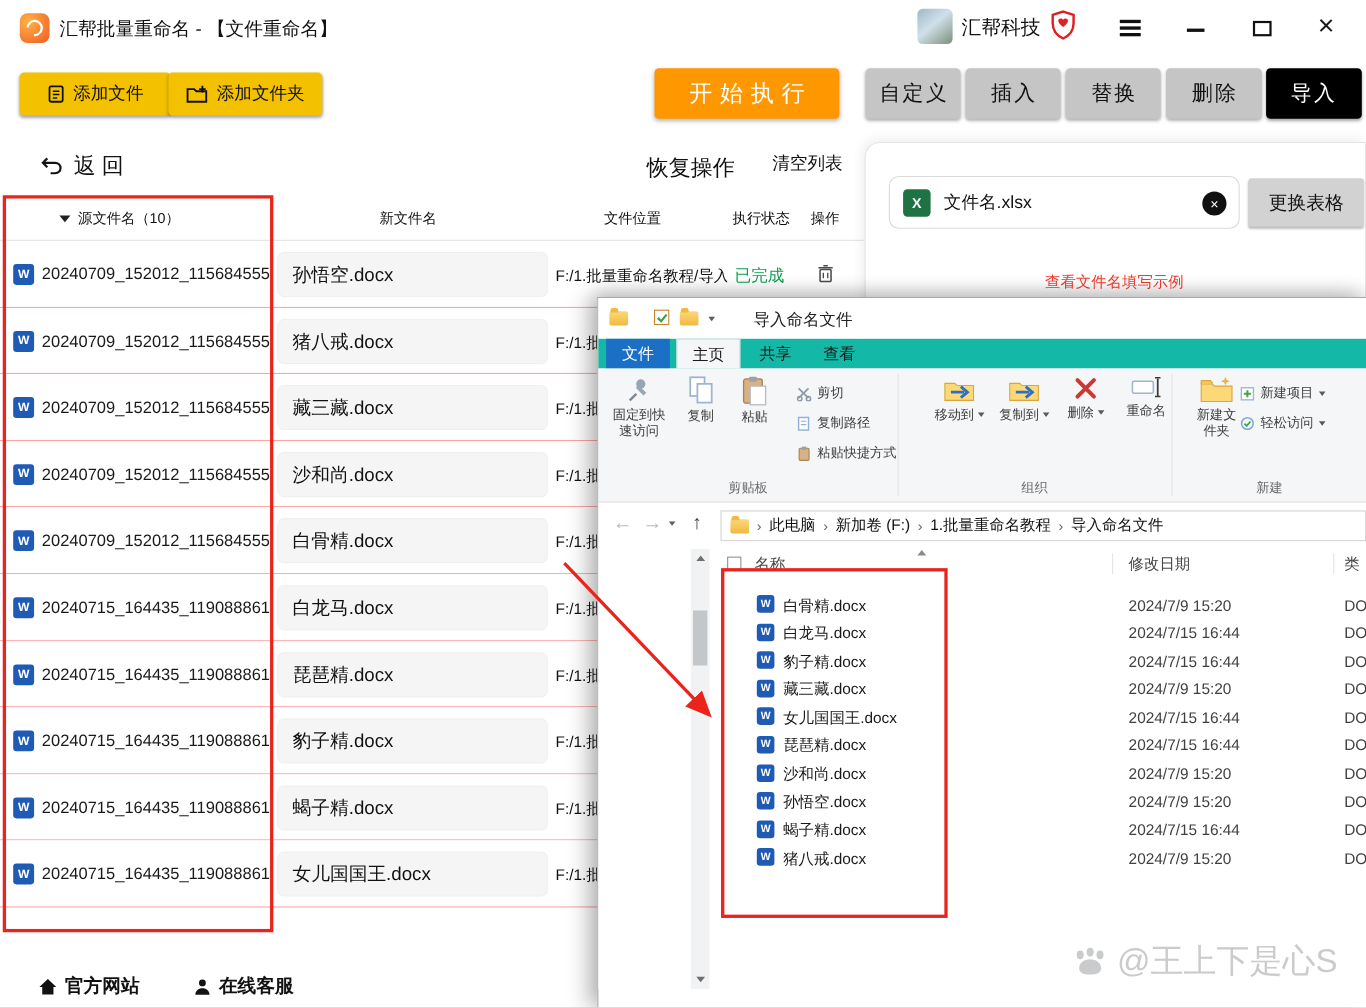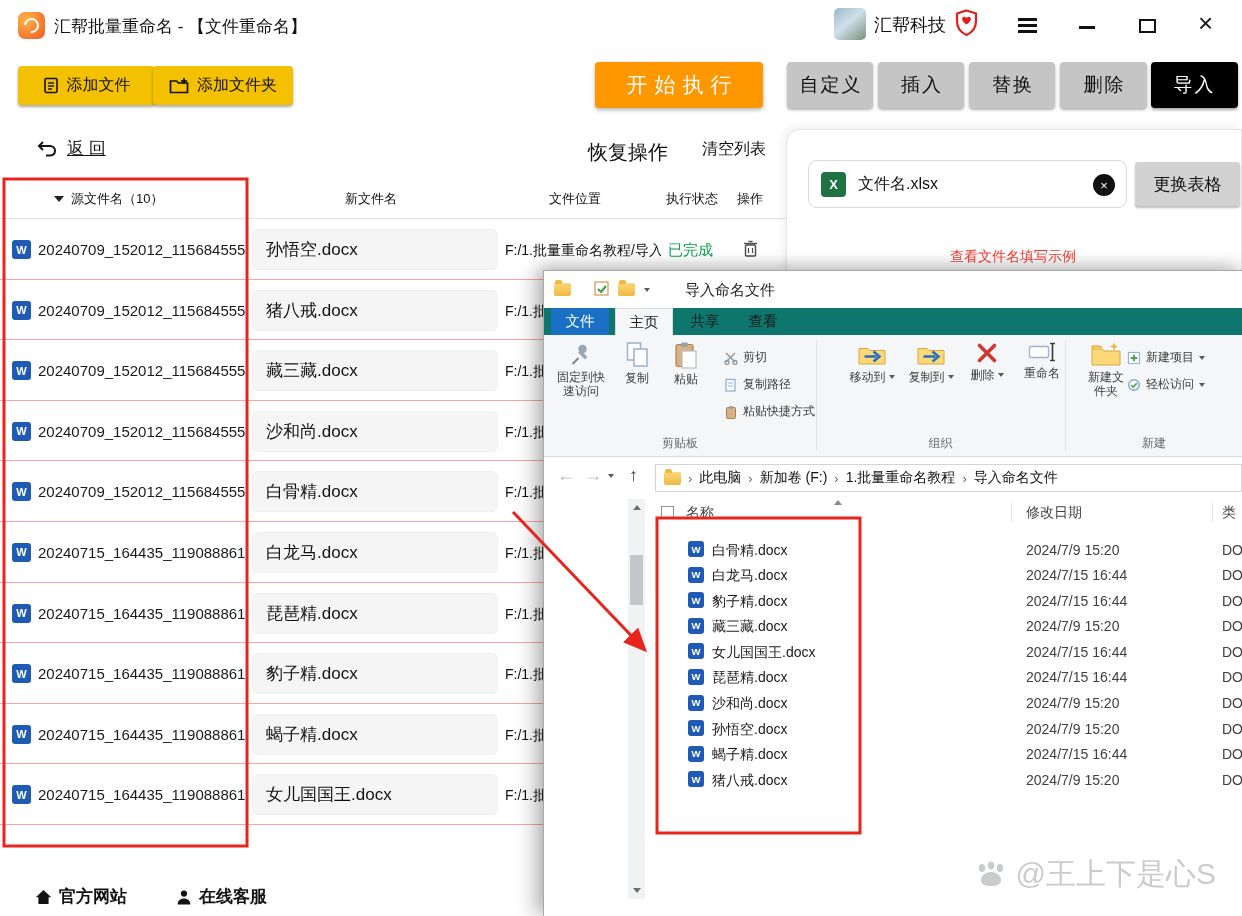--- a/index.html
+++ b/index.html
@@ -32,21 +32,21 @@
   .btn-addfolder { left:153px; top:66px; width:140px; height:39px; background:#f3c100; font-size:16px; box-shadow:0 2px 3px rgba(0,0,0,.35); }
   .btn-start  { left:595px; top:62px; width:168px; height:46px; background:#ff9700; color:#fff; font-size:21px; letter-spacing:7px; padding-left:7px; box-shadow:0 2px 4px rgba(0,0,0,.3); }
   .btn-gray   { top:62px; width:86px; height:46px; background:#c5c5c5; font-size:19px; letter-spacing:2px; padding-left:2px; box-shadow:0 2px 3px rgba(0,0,0,.3); }
   .btn-custom  { left:787px; }
   .btn-insert  { left:878px; }
   .btn-replace { left:969px; }
   .btn-del     { left:1060px; width:87px; }
   .btn-import  { left:1151px; top:62px; width:87px; height:46px; background:#000; color:#fff; font-size:19px; letter-spacing:2px; box-shadow:0 2px 3px rgba(0,0,0,.35); }
 
   
-  .back-btn { position:absolute; left:36px; top:137px; display:flex; align-items:center; gap:9px; font-size:17px; cursor:pointer;text-decoration:underline; }
+  .back-btn { position:absolute; left:36px; top:137px; display:flex; align-items:center; gap:9px; font-size:20px; cursor:pointer; }
   .restore-btn { position:absolute; left:588px; top:139px; font-size:20px; cursor:pointer; }
   .clearlist-btn { position:absolute; left:690px; top:139px; font-size:16px; cursor:pointer;margin-left:12px; }
 
   
   .thead { position:absolute; left:0; top:178px; width:785px; height:41px; border-bottom:1px solid #e2e2e2; font-size:13px;padding-left:40px; }
   .th { position:absolute; top:12px; white-space:nowrap; }
   .th-source { left:54px; display:flex; align-items:center; gap:7px; cursor:pointer; }
   .hdr-caret { width:0; height:0; border-left:5px solid transparent; border-right:5px solid transparent; border-top:6px solid #222; }
   .th-new { left:345px; } .th-loc { left:549px; } .th-status { left:666px; } .th-op { left:737px; }
   .rows { position:absolute; left:0; top:219px; width:785px; }
@@ -94,21 +94,21 @@
   .folder-sm { width:17px; height:13px; background:linear-gradient(#fcd77c,#f0b93f); border-radius:2px;
                position:relative; display:inline-block; flex:none; }
   .folder-sm::before { content:""; position:absolute; top:-3px; left:1px; width:7px; height:4px; background:#f0b93f; border-radius:2px 2px 0 0; }
   .ex-ticon { position:absolute; left:10px; top:12px; }
   .qat-check { position:absolute; left:50px; top:10px; cursor:pointer; }
   .qat-folder { position:absolute; left:74px; top:12px; cursor:pointer; }
   .dd-caret { display:inline-block; width:0; height:0; border-left:3.5px solid transparent;
               border-right:3.5px solid transparent; border-top:4px solid #5a5a5a; }
   .qat-caret { position:absolute; left:100px; top:17px; cursor:pointer; }
   .ex-title { position:absolute; left:141px; top:10px; font-size:15px; color:#222; }
-  .ex-tabs { position:absolute; left:0; top:37px; width:100%; height:27px; background:#0f766e; }
+  .ex-tabs { position:absolute; left:0; top:37px; width:100%; height:27px; background:#14b8a6; }
   .ex-tab { position:absolute; top:0; height:27px; display:flex; align-items:center; justify-content:center;
             font-size:14.5px; color:#1b1b1b; cursor:pointer; }
   .tab-file { left:7px; width:58px; background:#1b70c5; color:#fff; }
   .tab-home { left:71px; width:58px; background:#f5f6f7; border:1px solid #dcdcdc; border-bottom:none; }
   .tab-share { left:135px; width:52px; } .tab-view { left:193px; width:52px; }
   .ex-ribbon { position:absolute; left:0; top:64px; width:100%; height:122px; background:#f5f6f7; border-bottom:1px solid #d9dadb; }
   .rb-big { position:absolute; top:6px; display:flex; flex-direction:column; align-items:center; gap:3px;
             font-size:12px; color:#3c3c3c; text-align:center; line-height:14px; cursor:pointer; }
   .rb-pin { left:8px; width:58px; } .rb-pin .wrap { width:52px; word-break:break-all; }
   .rb-copy { left:70px; width:46px; } .rb-paste { left:118px; width:48px; }

